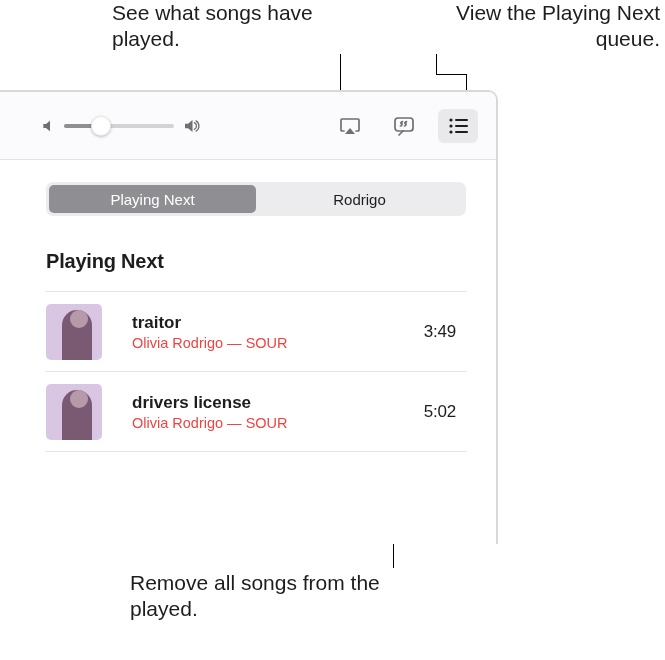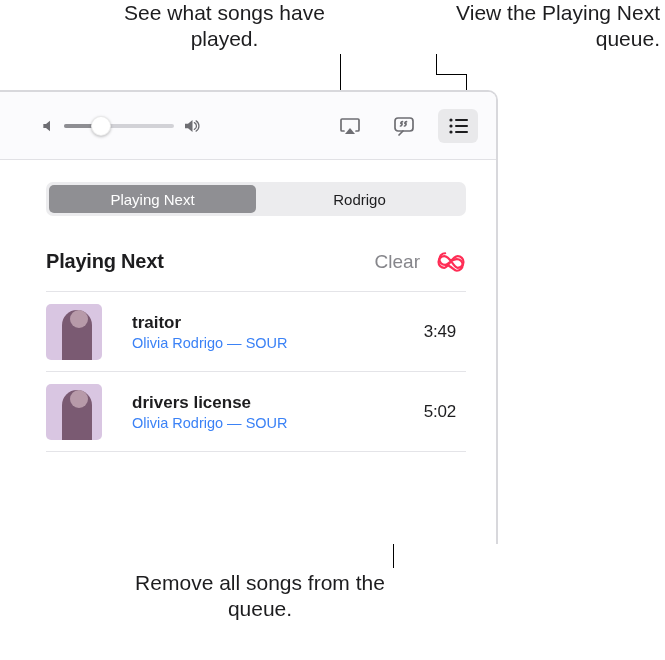--- a/index.html
+++ b/index.html
@@ -15,21 +15,21 @@
 
   
   .callout {
     position: absolute;
     font-size: 21px;
     line-height: 1.25;
     text-align: right;
     color: #1d1d1f;
     pointer-events: none;
   }
-  .callout.right-align { text-align: center; }
+  .callout.right-align { text-align: left; }
   .callout-line {
     position: absolute;
     background: #000;
     pointer-events: none;
   }
   .callout-line.v { width: 1px; }
   .callout-line.h { height: 1px; }
 
   
   .window {
@@ -186,41 +186,41 @@
   .art::after {
     content: "";
     position: absolute;
     left: 24px; top: 6px;
     width: 18px; height: 18px;
     background: #b79aa9;
     border-radius: 50%;
   }
   .meta { flex: 1; min-width: 0; }
   .song-title { font-size: 17px; font-weight: 700; }
-  .song-sub { font-size: 14.5px; color: #3b82f6; margin-top: 2px; }
+  .song-sub { font-size: 14.5px; color: #ef4444; margin-top: 2px; }
   .song-sub .artist, .song-sub .dash, .song-sub .album { }
   .duration {
     font-size: 17px;
     font-weight: 400;
     letter-spacing: -0.2px;
     padding-right: 10px;
   }
 </style>
 </head>
 <body>
 
 <div class="callout right-align" style="left:112px; top:0px; width:225px;">See what songs have played.</div>
 <div class="callout-line v" style="left:340px; top:54px; height:140px;"></div>
 
 <div class="callout" style="left:440px; top:0px; width:220px;">View the Playing Next queue.</div>
 <div class="callout-line v" style="left:436px; top:54px; height:20px;"></div>
 <div class="callout-line h" style="left:436px; top:74px; width:30px;"></div>
 <div class="callout-line v" style="left:466px; top:74px; height:36px;"></div>
 
-<div class="callout right-align" style="left:130px; top:570px; width:260px;">Remove all songs from the queue.</div>
+<div class="callout right-align" style="left:130px; top:570px; width:260px;">Remove all songs from the played.</div>
 <div class="callout-line v" style="left:393px; top:340px; height:228px;"></div>
 
 <div class="window">
 
   <div class="toolbar">
     <div class="volume">
       <span class="speaker-icon">
         <svg width="16" height="16" viewBox="0 0 24 24" fill="currentColor">
           <path d="M5 9v6h4l6 5V4L9 9H5z"></path>
         </svg>
@@ -266,29 +266,20 @@
 
   <div class="window-body">
 
     <div class="segmented">
       <div class="seg selected">Playing Next</div>
       <div class="seg">Rodrigo</div>
     </div>
 
     <div class="section-head">
       <div class="section-title">Playing Next</div>
-      <div class="head-actions">
-        <div class="clear-btn">Clear</div>
-        <div class="autoplay" title="Autoplay">
-          <svg width="30" height="20" viewBox="0 0 36 20" fill="none" stroke="currentColor" stroke-width="2.6">
-            <path d="M11 3a7 7 0 100 14c4 0 7-7 14-7a7 7 0 110 14c-4 0-7-7-14-7" stroke-linecap="round" transform="translate(0 -3.5)"></path>
-            <path d="M10 3a7 7 0 000 14c5 0 9-14 16-14a7 7 0 010 14c-5 0-9-14-16-14z" stroke-linecap="round"></path>
-          </svg>
-        </div>
-      </div>
     </div>
 
     <div class="list">
       <div class="row">
         <div class="art"></div>
         <div class="meta">
           <div class="song-title">traitor</div>
           <div class="song-sub">
             <span class="artist">Olivia Rodrigo</span>
             <span class="dash"> </span><span>—</span><span class="dash"> </span>

